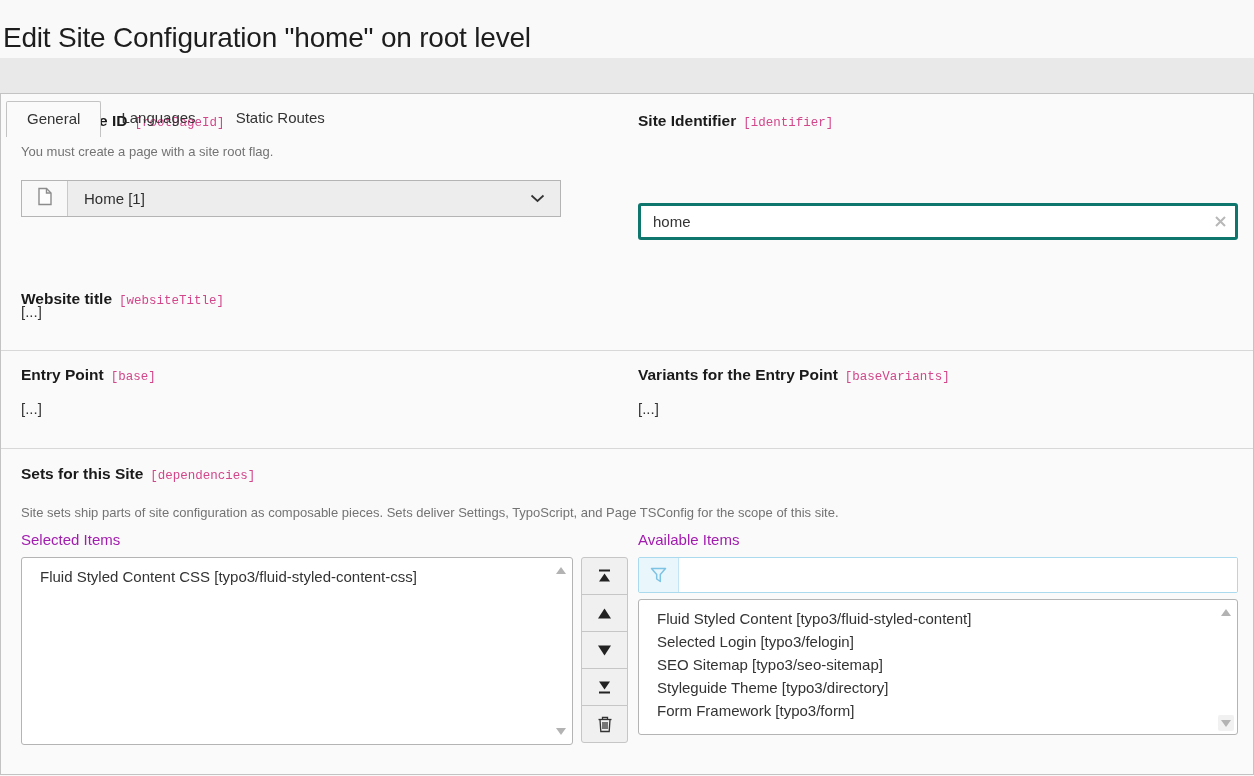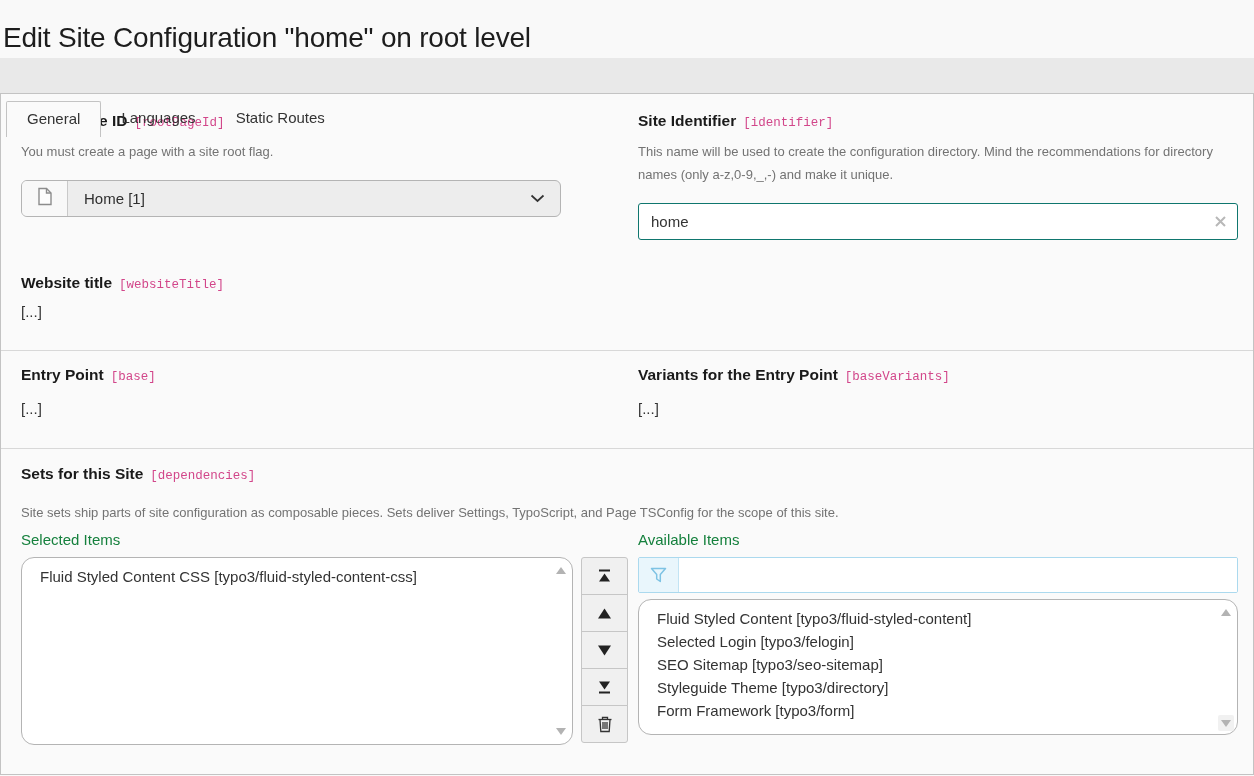--- a/index.html
+++ b/index.html
@@ -22,34 +22,34 @@
   .divider-a { position:absolute; left:0; top:256px; width:100%; height:1px; background:#d8d8d8; }
   .divider-b { position:absolute; left:0; top:354px; width:100%; height:1px; background:#d8d8d8; }
 
   .field-label { position:absolute; font-size:15.5px; font-weight:bold; color:#1a1a1a; white-space:nowrap; }
   .code { font-family:"Liberation Mono","DejaVu Sans Mono",monospace; font-weight:normal; font-size:12.5px; color:#d2468a; margin-left:7px; }
   .desc { position:absolute; font-size:13px; color:#737373; line-height:23px; }
   .collapsed { position:absolute; font-size:15px; color:#333; }
 
   
   .page-select { position:absolute; left:20px; top:86px; width:540px; height:37px; display:flex;
-                 border:1px solid #b4b4b4; border-radius:6px; background:#ededed; overflow:hidden; cursor:pointer; }
+                 border:1px solid #b4b4b4; border-radius:0; background:#ededed; overflow:hidden; cursor:pointer; }
   .select-addon { width:46px; background:#f8f8f8; border-right:1px solid #c9c9c9; display:flex; align-items:center; justify-content:center; }
   .select-value { flex:1; display:flex; align-items:center; padding-left:16px; font-size:15px; color:#2f2f2f; }
   .select-chevron { width:46px; display:flex; align-items:center; justify-content:center; }
 
   
   .input-wrap { position:absolute; left:637px; top:109px; width:600px; height:37px; }
-  .text-input { width:100%; height:37px; border:1px solid #0f766e; border-radius:3px; background:#fff;
+  .text-input { width:100%; height:37px; border:3px solid #0f766e; border-radius:3px; background:#fff;
                 font-family:inherit; font-size:15px; color:#333; padding:0 36px 0 12px; }
   .clear-btn { position:absolute; right:8px; top:8px; width:20px; height:20px; display:flex; align-items:center; justify-content:center; cursor:pointer; }
 
   
-  .sub-label { position:absolute; font-size:15px; color:#15803d;text-align:right; }
-  .listbox { position:absolute; background:#fff; border:1px solid #b4b4b4; border-radius:13px; }
+  .sub-label { position:absolute; font-size:15px; color:#a21caf;text-align:right; }
+  .listbox { position:absolute; background:#fff; border:1px solid #b4b4b4; border-radius:3px; }
   .listbox .items { padding:7px 0; }
   .list-item { font-size:15px; line-height:23px; color:#333; padding:0 18px; white-space:nowrap; cursor:default; }
   .tri-up { width:0; height:0; border-left:5px solid transparent; border-right:5px solid transparent; border-bottom:7px solid #b3b3b3; }
   .tri-down { width:0; height:0; border-left:5px solid transparent; border-right:5px solid transparent; border-top:7px solid #b3b3b3; }
   .sb-top { position:absolute; right:6px; top:9px; cursor:pointer; }
   .sb-bottom { position:absolute; right:6px; bottom:9px; cursor:pointer; }
   .sb-btn { position:absolute; right:3px; bottom:3px; width:16px; height:16px; background:#f1f1f1; border-radius:2px;
             display:flex; align-items:center; justify-content:center; cursor:pointer; }
 
   .btn-col { position:absolute; left:580px; top:108px; width:47px; }
@@ -99,31 +99,30 @@
       <div class="select-chevron">
         <svg width="15" height="9" viewBox="0 0 15 9">
             <polyline points="1.5,1.5 7.5,7 13.5,1.5" fill="none" stroke="#333" stroke-width="1.7"></polyline>
           </svg>
       </div>
     </div>
 
     <div class="field-label" style="left:637px; top:18px;">
       <span>Site Identifier</span><span class="code">[identifier]</span>
     </div>
-    <div class="desc" style="left:637px; top:46px; width:600px;">This name will be used to create the configuration directory. Mind the recommendations for directory names (only a-z,0-9,_,-) and make it unique.</div>
     <div class="input-wrap">
       <input class="text-input" type="text" value="home" style="">
       <span class="clear-btn">
         <svg width="13" height="13" viewBox="0 0 13 13">
             <path d="M2 2 L11 11 M11 2 L2 11" stroke="#b8b8b8" stroke-width="2" fill="none"></path>
           </svg>
       </span>
     </div>
 
-    <div class="field-label" style="left:20px; top:180px;text-align:right;">
+    <div class="field-label" style="left:20px; top:196px;text-align:right;">
       <span>Website title</span><span class="code">[websiteTitle]</span>
     </div>
     <div class="collapsed" style="left:20px; top:209px;">[...]</div>
 
     <div class="field-label" style="left:20px; top:272px;">
       <span>Entry Point</span><span class="code">[base]</span>
     </div>
     <div class="collapsed" style="left:20px; top:306px;">[...]</div>
 
     <div class="field-label" style="left:637px; top:272px;">

